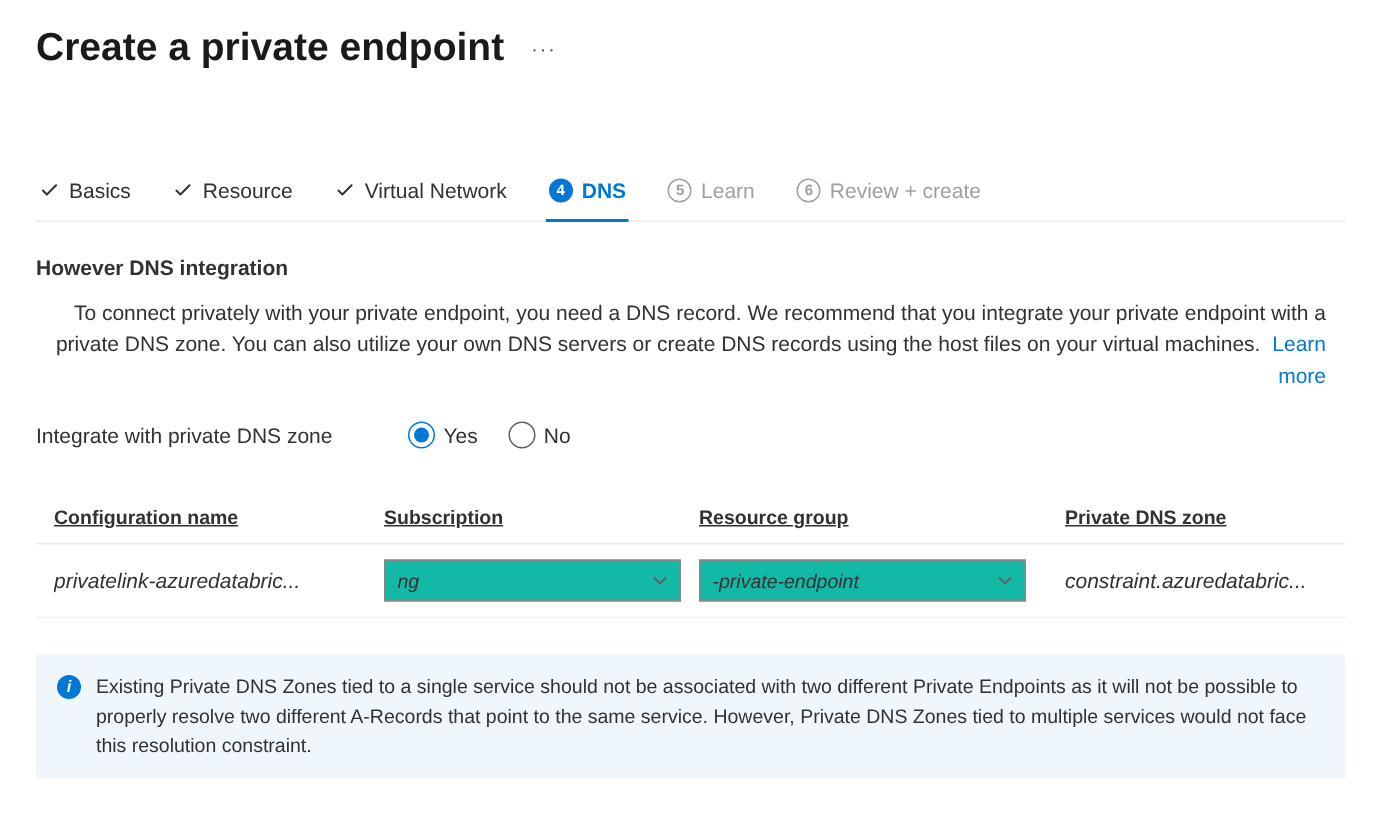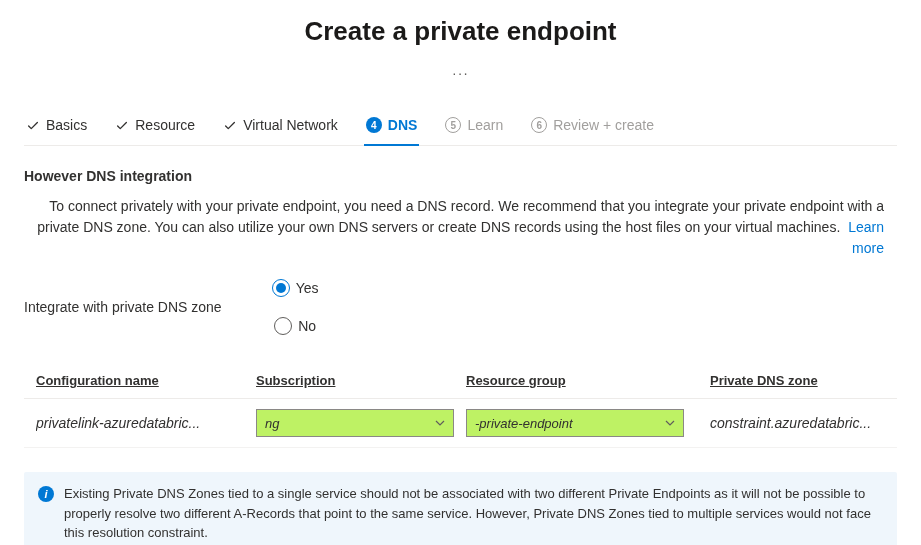--- a/index.html
+++ b/index.html
@@ -1,45 +1,45 @@
 <!DOCTYPE html>
 <html><head>
   <meta charset="utf-8">
   <style>
     * { box-sizing: border-box; margin: 0; padding: 0; }
     body { font-family: "Segoe UI", -apple-system, sans-serif; color: #323130; background: #fff; width: 921px; padding: 16px 24px; font-size: 14px; }
-    .title-row { display: flex; align-items: center; gap: 18px; margin-bottom: 28px; flex-direction: column; }
+    .title-row { display: flex; align-items: center; gap: 18px; margin-bottom: 28px; }
     .page-title { font-size: 26px; font-weight: 600; color: #1b1a19; }
     .more-icon { color: #605e5c; font-size: 14px; cursor: pointer; letter-spacing: 1px; }
     .tabs { display: flex; gap: 24px; border-bottom: 1px solid #edebe9; margin-bottom: 22px; align-items: center; }
-    .tab { display: flex; align-items: flex-end; gap: 6px; padding: 8px 2px 12px; cursor: pointer; color: #323130; position: relative; font-size: 14px; }
+    .tab { display: flex; align-items: center; gap: 6px; padding: 8px 2px 12px; cursor: pointer; color: #323130; position: relative; font-size: 14px; margin-top: 36px; }
     .tab.muted { color: #a19f9d; }
     .tab.active { color: #0078d4; font-weight: 600; }
     .tab.active::after { content: ""; position: absolute; left: 0; right: 0; bottom: -1px; height: 2px; background: #0078d4; }
     .check-icon svg { width: 14px; height: 14px; display: block; }
     .step-circle { width: 16px; height: 16px; border-radius: 50%; display: inline-flex; align-items: center; justify-content: center; font-size: 10px; font-weight: 600; }
     .step-circle.filled { background: #0078d4; color: #fff; }
     .step-circle.outline { border: 1px solid #a19f9d; color: #a19f9d; }
     .section-title { font-weight: 600; margin-bottom: 12px; font-size: 14px; color: #323130; }
     .desc { line-height: 1.5; color: #323130; margin-bottom: 20px; max-width: 860px; text-align: right; }
     .learn-more { color: #0078d4; text-decoration: none; cursor: pointer; margin-left: 4px; }
     .radio-row { display: flex; align-items: center; gap: 50px; margin-bottom: 28px; }
-    .radio-options { display: flex; gap: 20px; align-items: center; flex-direction: column; }
+    .radio-options { display: flex; gap: 20px; align-items: center; }
     .radio-option { display: flex; align-items: center; gap: 6px; cursor: pointer; }
     .radio-circle { width: 18px; height: 18px; border-radius: 50%; border: 1px solid #605e5c; display: inline-flex; align-items: center; justify-content: center; }
     .radio-circle.selected { border-color: #0078d4; }
     .radio-dot { width: 10px; height: 10px; border-radius: 50%; background: #0078d4; }
     .config-table { width: 100%; margin-bottom: 24px; }
     .config-header { display: flex; padding: 10px 12px; border-bottom: 1px solid #edebe9; font-weight: 600; font-size: 13px; text-decoration: underline; }
     .config-row { display: flex; padding: 10px 12px; border-bottom: 1px solid #f3f2f1; align-items: center; font-style: italic; }
     .col-name { flex: 0 0 220px; overflow: hidden; text-overflow: ellipsis; white-space: nowrap; padding-right: 12px; }
     .col-sub { flex: 0 0 210px; padding-right: 12px; }
     .col-rg { flex: 0 0 230px; padding-right: 12px; }
     .col-zone { flex: 1; overflow: hidden; text-overflow: ellipsis; white-space: nowrap; padding-left: 14px; }
-    .select-box { display: flex; align-items: center; justify-content: space-between; border: 1px solid #8a8886; height: 28px; padding: 0 8px; background: #bef264; cursor: pointer; font-size: 13px; width: 100%; }
+    .select-box { display: flex; align-items: center; justify-content: space-between; border: 1px solid #8a8886; height: 28px; padding: 0 8px; background: #14b8a6; cursor: pointer; font-size: 13px; width: 100%; }
     .select-box .chev { color: #605e5c; }
     .info-box { display: flex; gap: 10px; padding: 12px 14px; background: #eff6fc; border-radius: 2px; }
     .info-ico { flex-shrink: 0; width: 16px; height: 16px; border-radius: 50%; background: #0078d4; color: #fff; display: flex; align-items: center; justify-content: center; font-size: 11px; font-style: italic; font-weight: 700; margin-top: 2px; }
     .info-text { line-height: 1.5; color: #323130; font-size: 13px; }
   </style>
 </head>
 <body>
 
 <div class="title-row">
   <h1 class="page-title">Create a private endpoint</h1>

